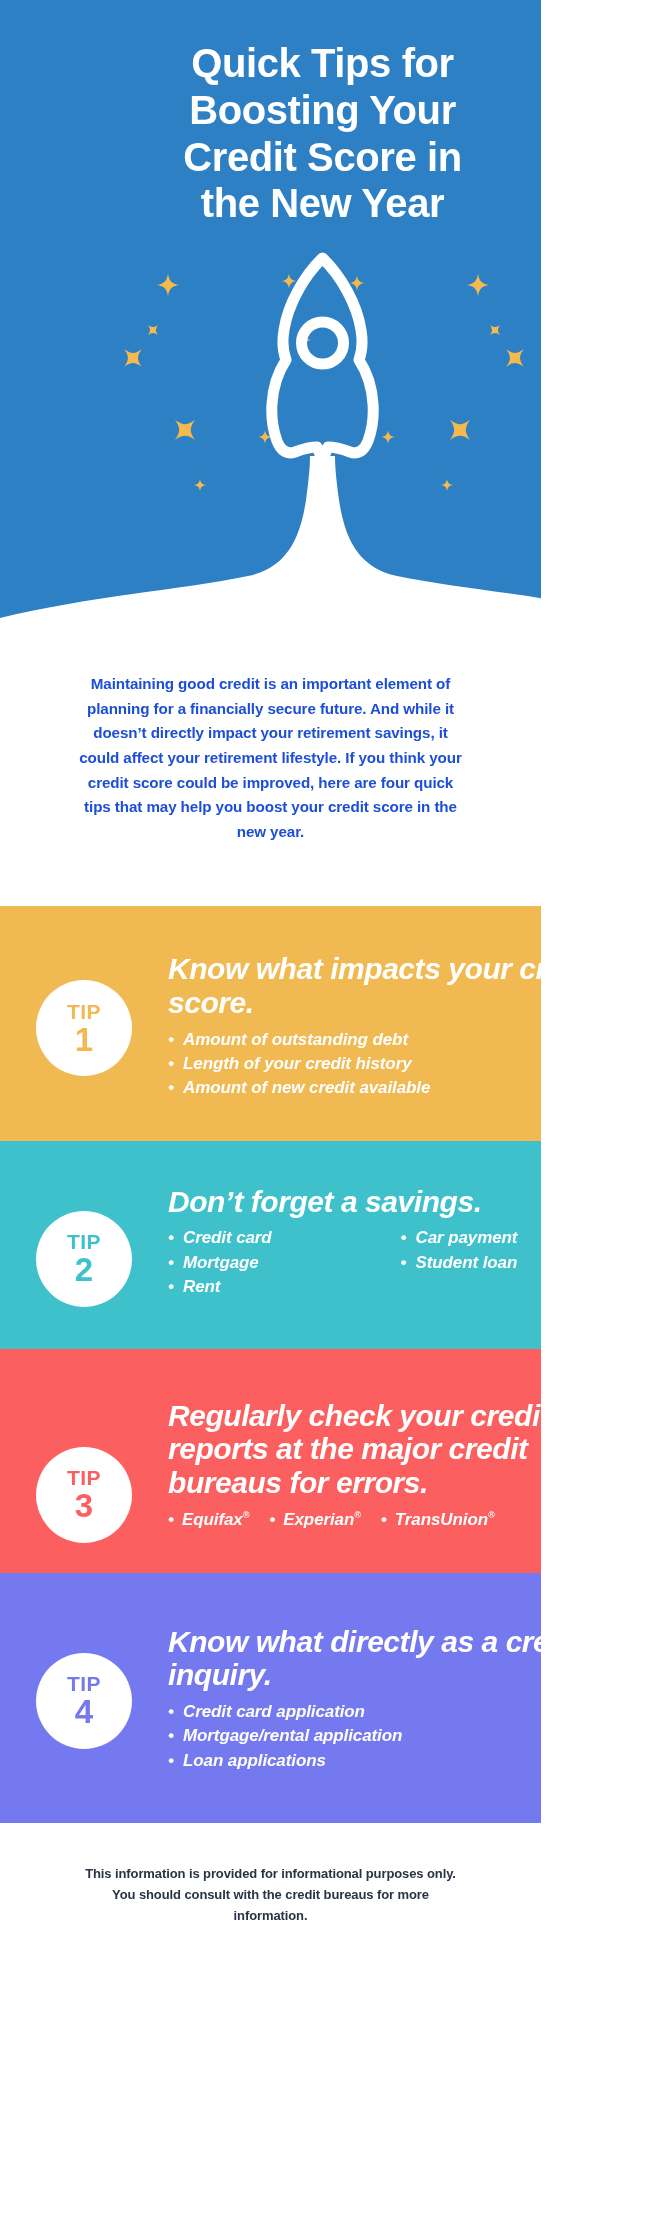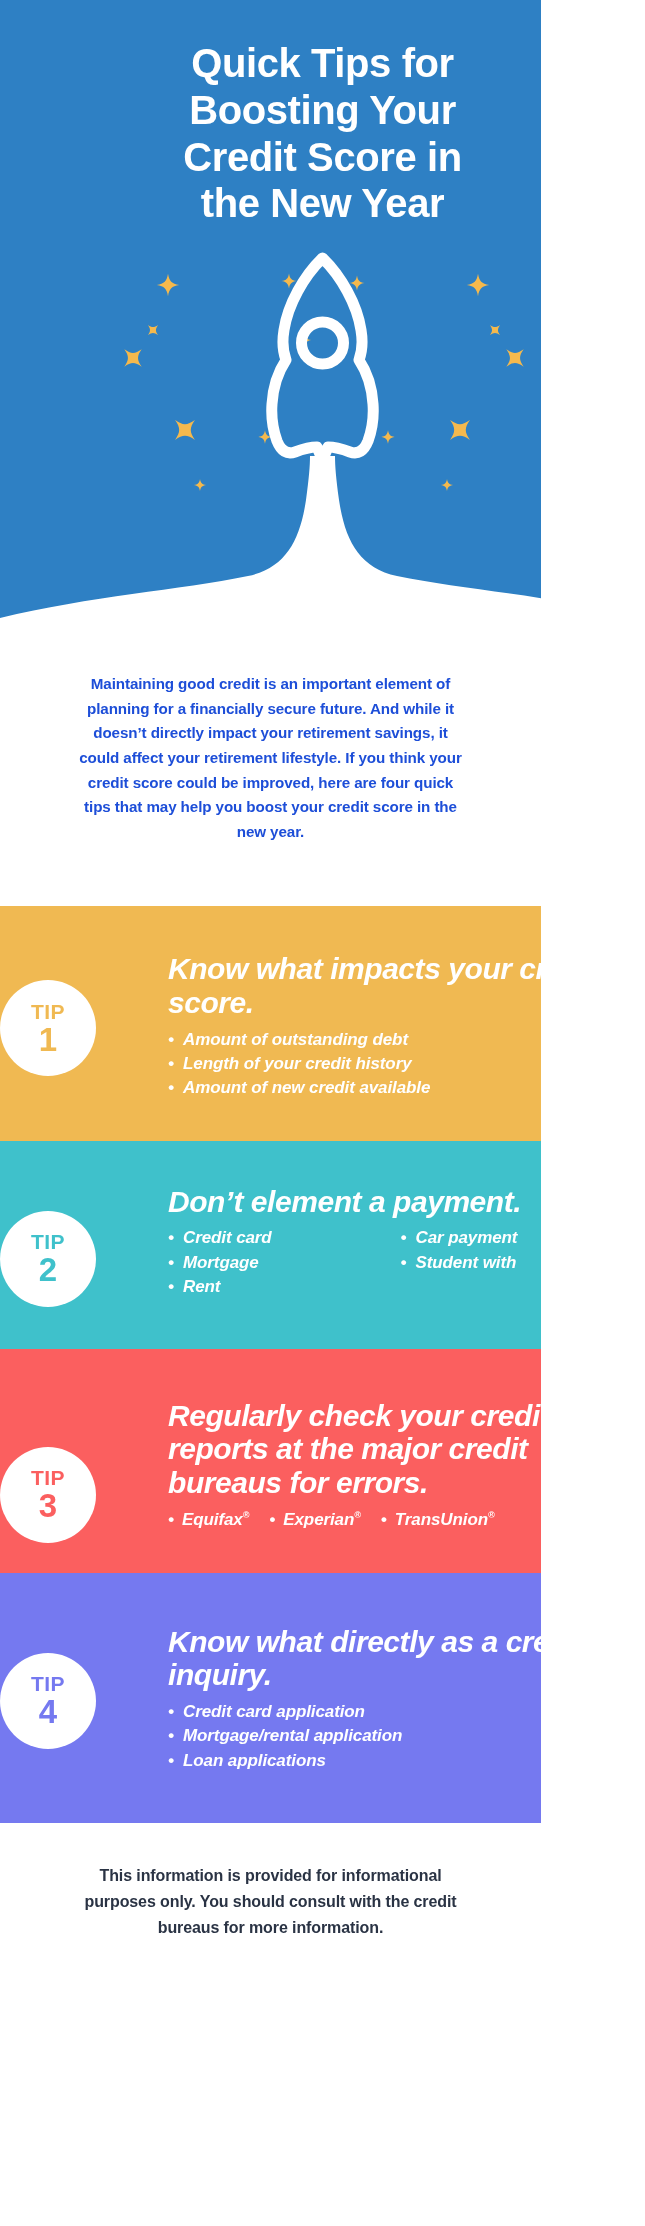--- a/index.html
+++ b/index.html
@@ -81,20 +81,21 @@
     position:relative;
     display:flex;
     align-items:flex-start;
     box-sizing:border-box;
     width:645px;
     padding:0;
   }
   .tip .badge-col{
     flex:0 0 168px;
     display:flex;
+    justify-content:center;
     align-items:flex-start;
   }
   .tip .badge{
     width:96px;
     height:96px;
     border-radius:50%;
     background:#ffffff;
     display:flex;
     flex-direction:column;
     align-items:center;
@@ -185,21 +186,21 @@
 
   
   .footer{
     background:#ffffff;
     padding:40px 76px 60px 76px;
     text-align:center;
   }
   .footer p{
     margin:0;
     color:#2A3344;
-    font-size:16px;
+    font-size:13px;
     line-height:1.62;
     font-weight:bold;
     letter-spacing:-0.1px;
   }
 </style>
 </head>
 <body>
 
 <div class="infographic">
 
@@ -321,27 +322,27 @@
   </section>
 
   <section class="tip tip-2">
     <div class="badge-col">
       <div class="badge">
         <span class="badge-word">TIP</span>
         <span class="badge-num">2</span>
       </div>
     </div>
     <div class="body">
-      <h2>Don’t element a payment.</h2>
+      <h2>Don’t forget a savings.</h2>
       <ul class="two-col">
         <li>Credit card</li>
         <li>Mortgage</li>
         <li>Rent</li>
         <li>Car payment</li>
-        <li>Student with</li>
+        <li>Student loan</li>
       </ul>
     </div>
   </section>
 
   <section class="tip tip-3">
     <div class="badge-col">
       <div class="badge">
         <span class="badge-word">TIP</span>
         <span class="badge-num">3</span>
       </div>

